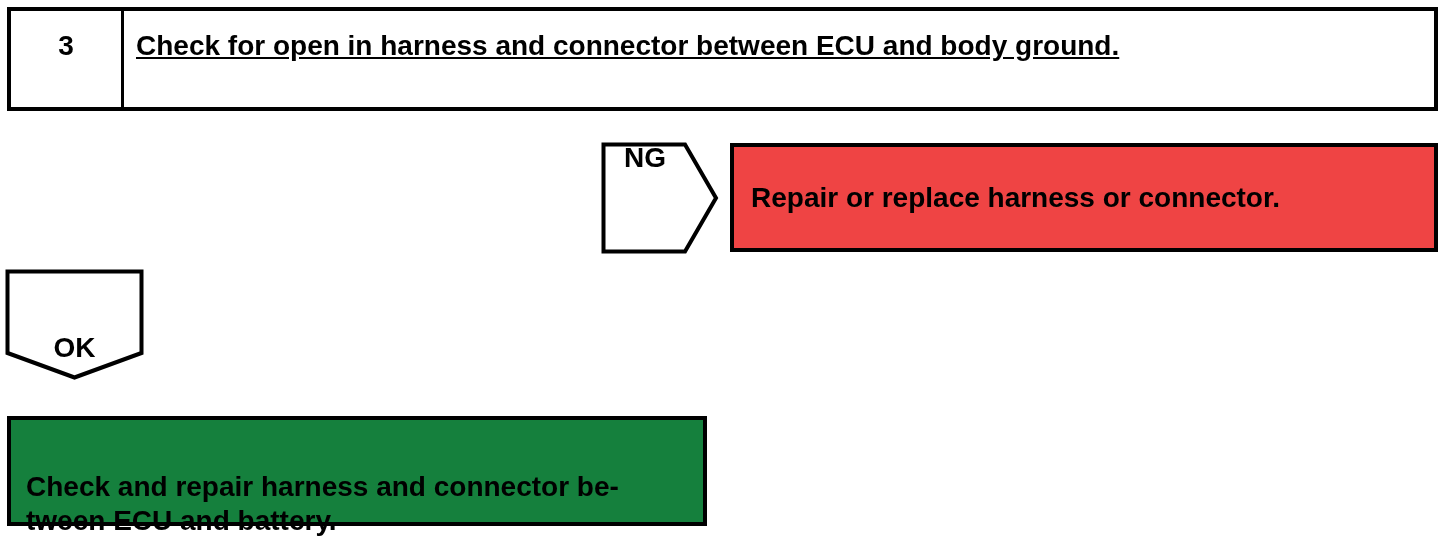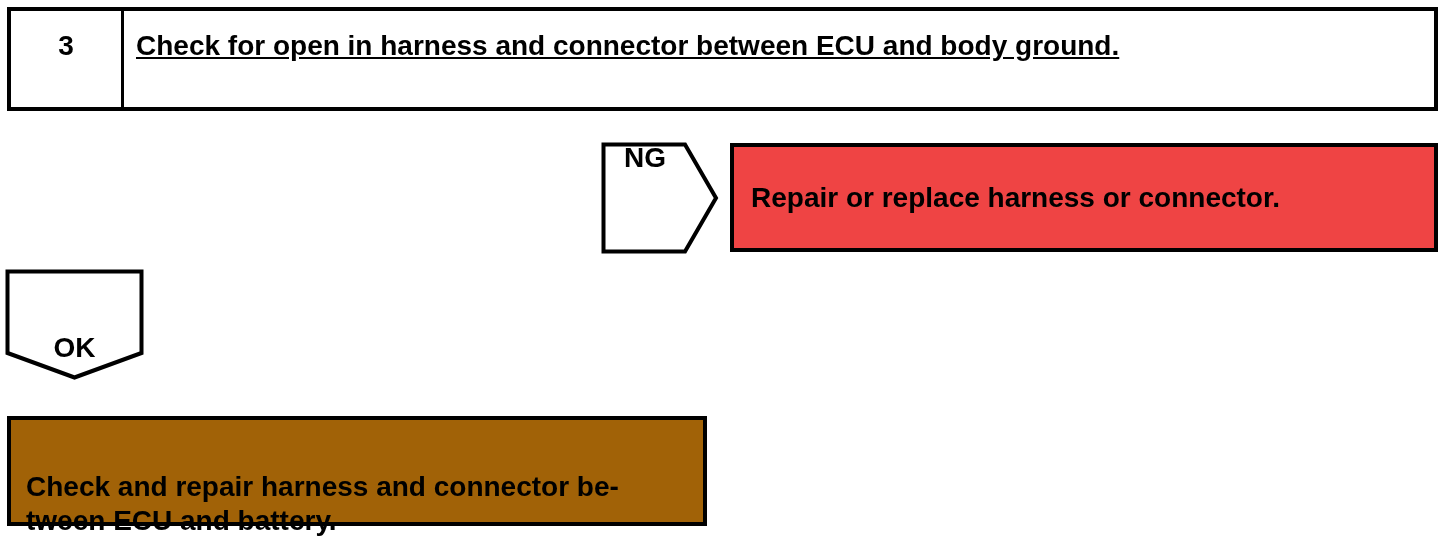--- a/index.html
+++ b/index.html
@@ -72,21 +72,21 @@
     left: 0; top: 0; width: 139px; height: 86px;
     display: flex; align-items: center; justify-content: center; margin-top: 36px;
   }
 
   
   #ok-box {
     left: 7px; top: 416px;
     width: 700px; height: 110px;
     border: 4px solid #000;
     padding: 16px 14px 0 15px;
-    background: #a16207;
+    background: #15803d;
     line-height: 34px;
     white-space: pre-line;
   }
 </style>
 </head>
 <body>
 
 <div id="canvas">
 
   <div id="step-box" class="abs">

